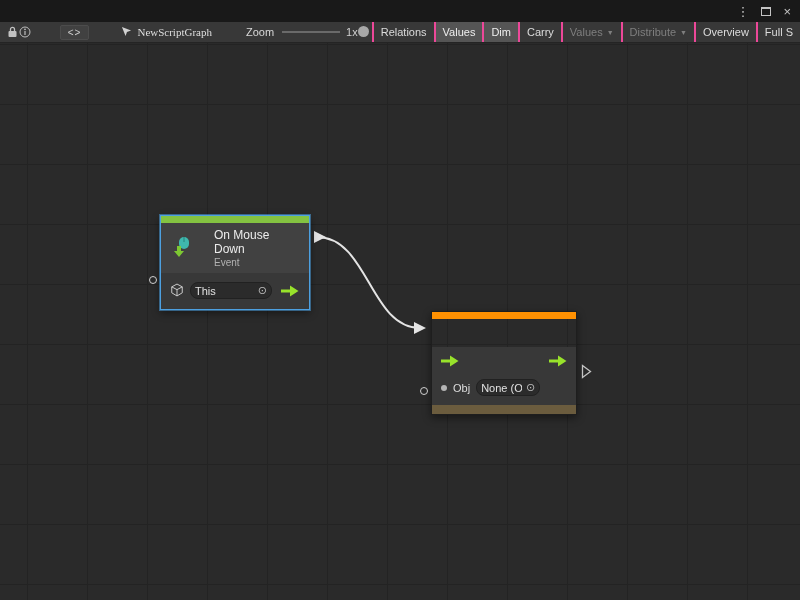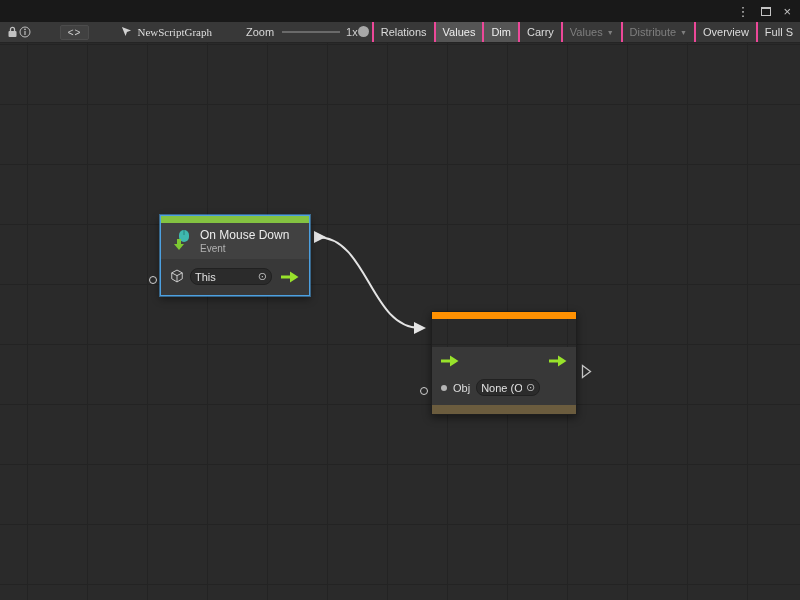--- a/index.html
+++ b/index.html
@@ -53,21 +53,21 @@
   }
   .wire-svg { position: absolute; left: 0; top: 0; pointer-events: none; }
 
   .node { position: absolute; border: 1px solid #1e1e1e; box-shadow: 0 3px 8px rgba(0,0,0,.45); }
   .node.selected { border-color: #4da0e0; box-shadow: 0 0 0 1px rgba(77,160,224,.55), 0 3px 8px rgba(0,0,0,.45); }
   .accent { height: 7px; }
 
   
   .node-event { left: 160px; top: 172px; width: 150px; }
   .node-event .accent { background: #84c341; }
-  .ev-header { background: #414141; display: flex; align-items: center; gap: 7px; padding: 5px 8px; }
+  .ev-header { background: #414141; display: flex; align-items: center; gap: 21px; padding: 5px 8px; }
   .ev-titles .t1 { font-size: 12px; color: #ececec; }
   .ev-titles .t2 { font-size: 10px; color: #b2b2b2; margin-top: 1px; }
   .ev-body { background: #383838; padding: 9px 10px 10px 9px; }
   .port-row { display: flex; align-items: center; gap: 6px; }
   .field { height: 17px; background: #2b2b2b; border: 1px solid #212121; border-radius: 8px;
            display: flex; align-items: center; justify-content: space-between;
            padding: 0 4px; color: #e2e2e2; font-size: 11px; overflow: hidden; }
   .field .tgt { color: #bdbdbd; font-size: 11px; margin-left: 4px; }
   .field-this { width: 82px; }
   .flow-arrow { margin-left: auto; display: inline-flex; }

